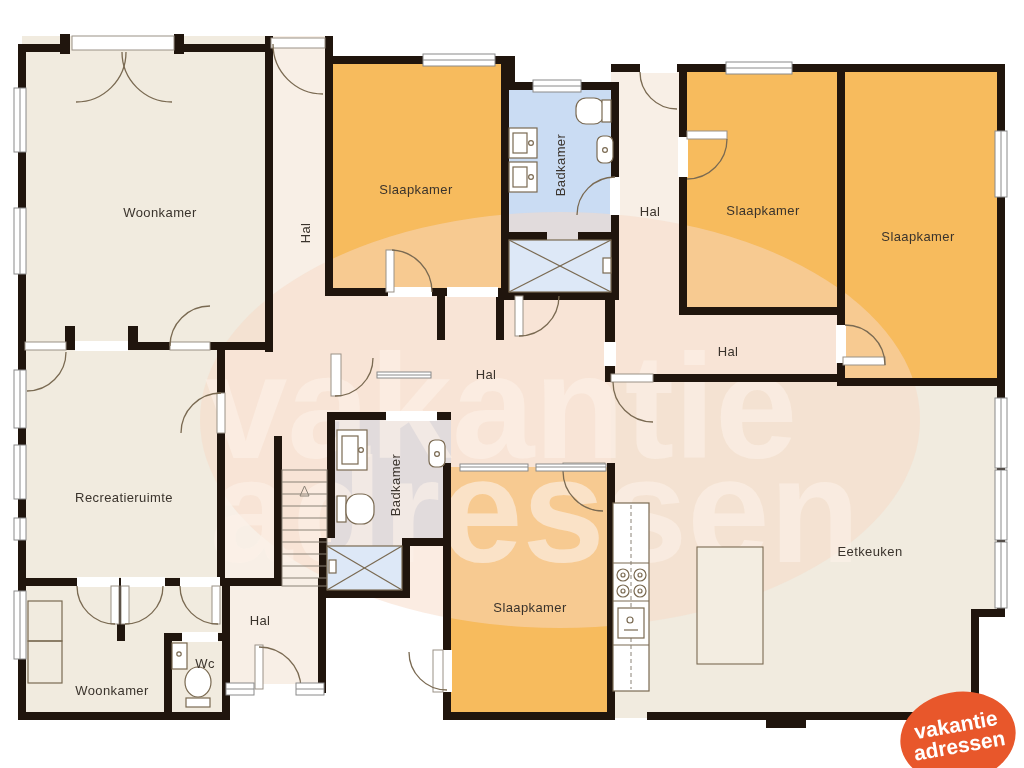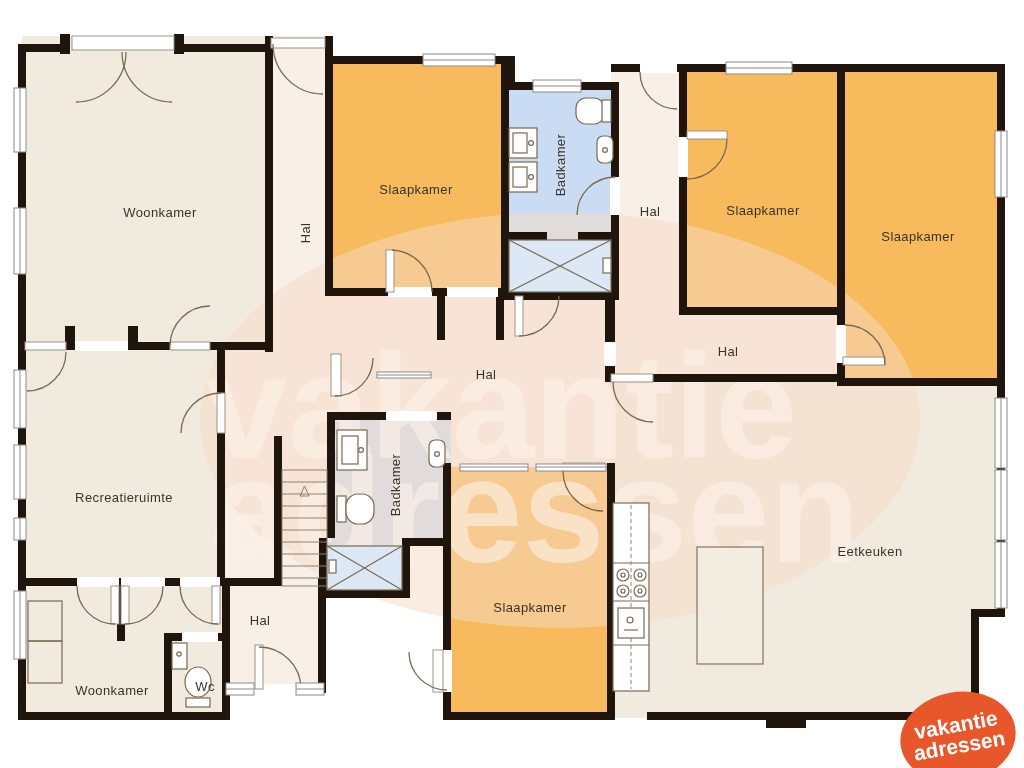--- a/index.html
+++ b/index.html
@@ -383,15 +383,15 @@
 <span class="room-label" style="left:763px;top:210px">Slaapkamer</span>
 <span class="room-label" style="left:918px;top:236px">Slaapkamer</span>
 <span class="room-label" style="left:728px;top:351px">Hal</span>
 <span class="room-label" style="left:486px;top:374px">Hal</span>
 <span class="room-label" style="left:124px;top:497px">Recreatieruimte</span>
 <span class="room-label vert" style="left:395px;top:485px">Badkamer</span>
 <span class="room-label" style="left:530px;top:607px">Slaapkamer</span>
 <span class="room-label" style="left:870px;top:551px">Eetkeuken</span>
 <span class="room-label" style="left:260px;top:620px">Hal</span>
 <span class="room-label" style="left:112px;top:690px">Woonkamer</span>
-<span class="room-label" style="left:205px;top:686px">Wc</span>
+<span class="room-label" style="left:205px;top:663px">Wc</span>
 
 </div>
 
 </body></html>

